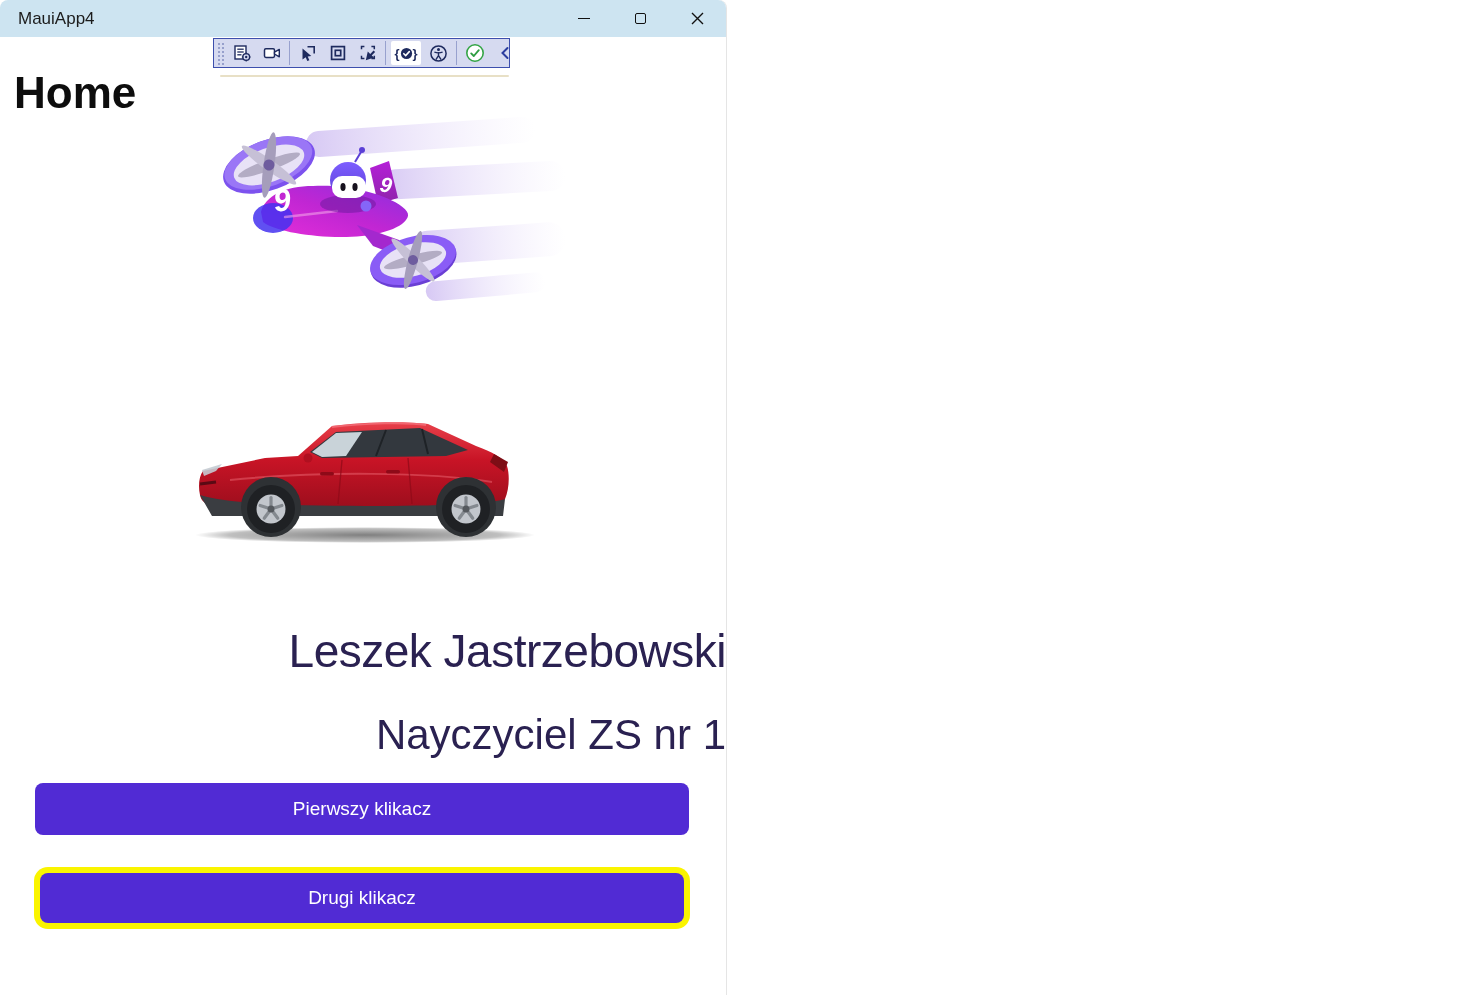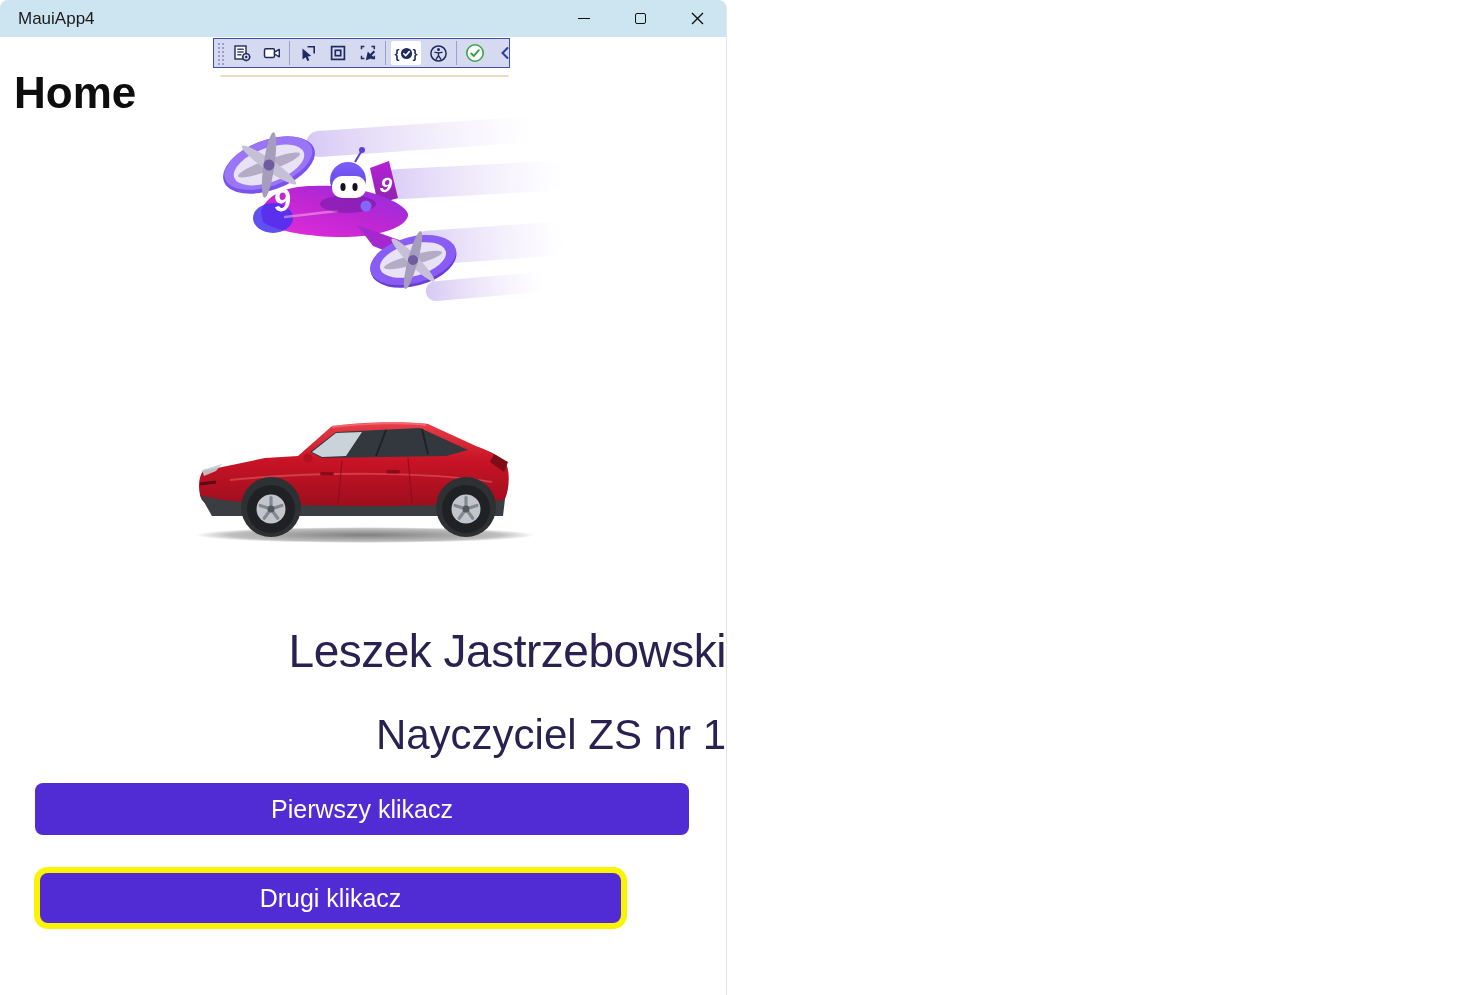--- a/index.html
+++ b/index.html
@@ -49,25 +49,25 @@
   
   .bot-image{position:absolute;left:185px;top:110px;width:380px;height:210px;}
   .car-image{position:absolute;left:170px;top:400px;width:390px;height:155px;}
   
   .centered{position:absolute;left:0;width:726px;text-align:right;}
   .profile-name{top:624px;font-size:46px;line-height:1.2;color:#2A2151;letter-spacing:-0.5px;}
   .profile-subtitle{top:710px;font-size:42px;line-height:1.2;color:#2A2151;}
   
   .maui-btn{
     position:absolute;border:none;border-radius:8px;background:#512BD4;color:#ffffff;
-    font-family:"Liberation Sans",sans-serif;font-size:25px;
+    font-family:"Liberation Sans",sans-serif;font-size:19px;
     display:flex;align-items:center;justify-content:center;cursor:pointer;
   }
   .btn-first{left:35px;top:783px;width:654px;height:52px;}
-  .btn-second{left:40px;top:873px;width:581px;height:50px;box-shadow:0 0 0 6px #FAF400;}
+  .btn-second{left:40px;top:873px;width:644px;height:50px;box-shadow:0 0 0 6px #FAF400;}
   .ticon{display:block;}
 </style>
 </head>
 <body>
 
 <div class="app-window">
 
   <div class="titlebar">
     <div class="titlebar-title">MauiApp4</div>
     <div class="window-controls">

